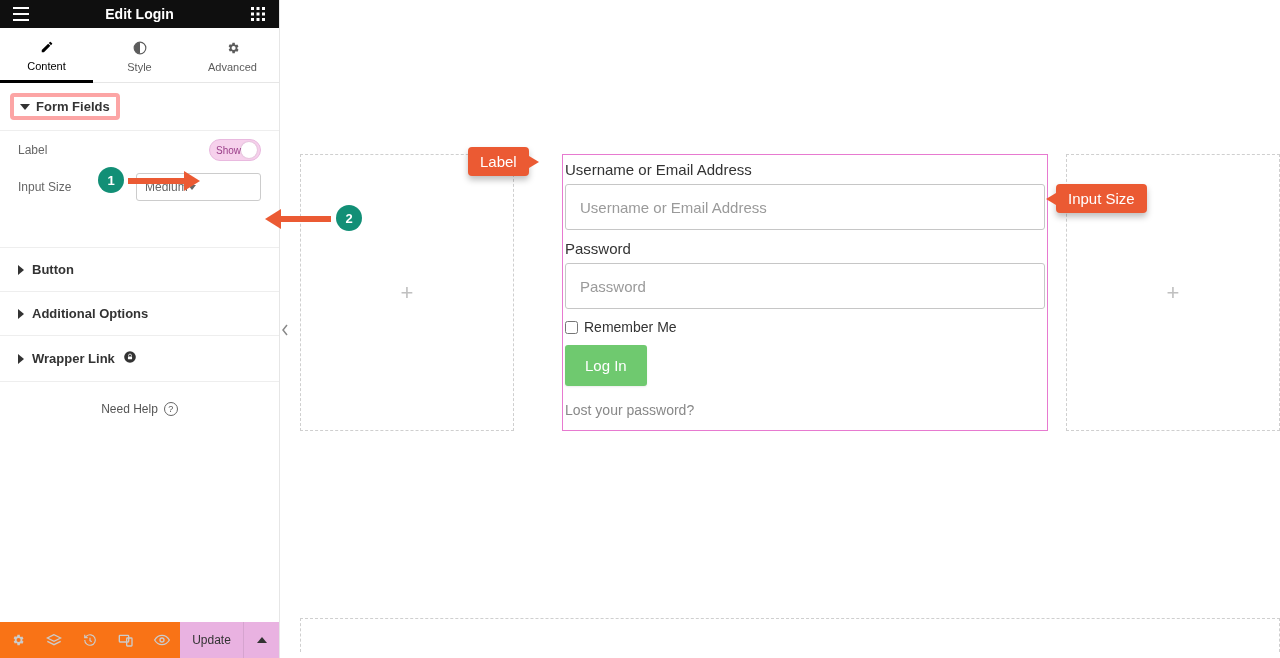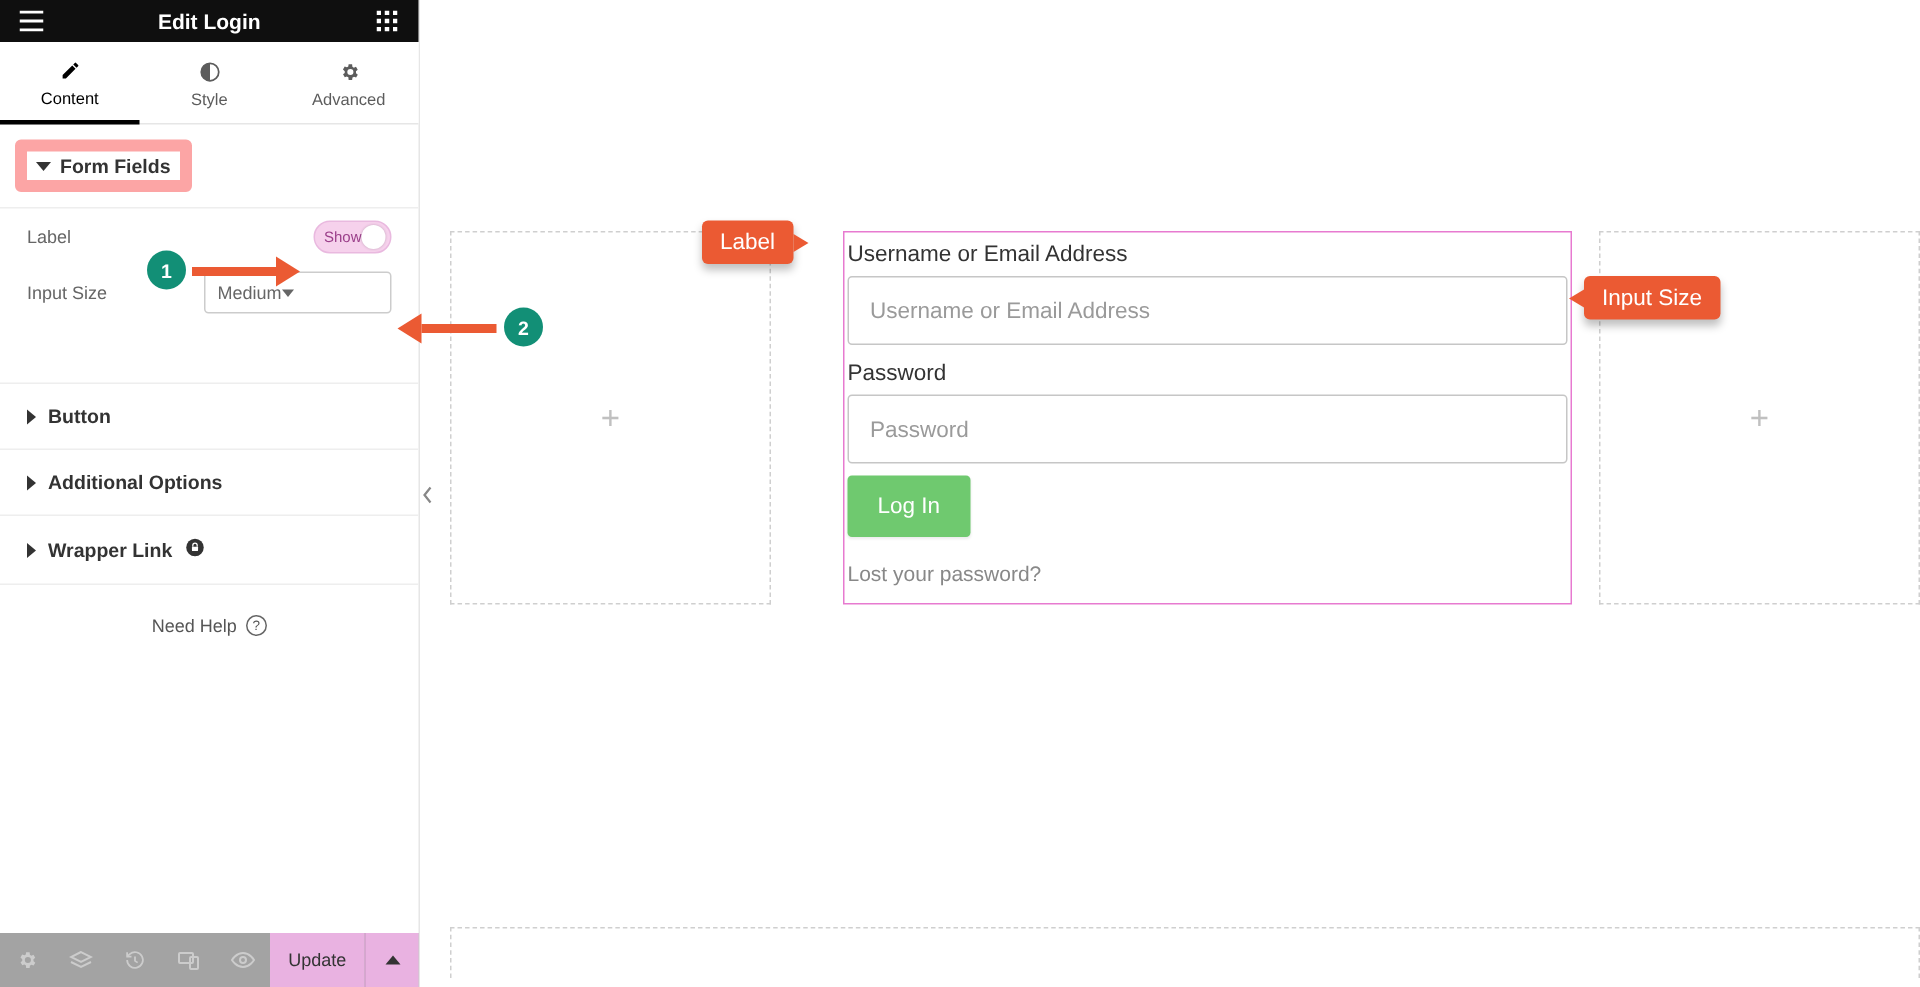--- a/index.html
+++ b/index.html
@@ -15,40 +15,40 @@
 
   .tabs { display: flex; background: #fff; border-bottom: 1px solid #e6e6e6; }
   .tab { flex: 1; display: flex; flex-direction: column; align-items: center; justify-content: center; padding: 10px 0 8px; cursor: pointer; color: #5c5c5c; font-size: 11px; gap: 4px; }
   .tab .tab-icon { width: 18px; height: 18px; display:flex; align-items:center; justify-content:center;}
   .tab.active { color: #000; border-bottom: 3px solid #000; margin-bottom:-1px;}
 
   .panel-body { flex: 1; overflow: auto; }
   .caret { width:0; height:0; border-left:5px solid transparent; border-right:5px solid transparent; border-top:6px solid #333; }
   .caret.right { border-top:5px solid transparent; border-bottom:5px solid transparent; border-left:6px solid #333; border-right:none;}
 
-  .highlight-box { border: 8px solid #fca5a5; border-radius: 4px; padding: 2px 6px; display:inline-flex; align-items:center; gap:6px;}
+  .highlight-box { border: 4px solid #fca5a5; border-radius: 4px; padding: 2px 6px; display:inline-flex; align-items:center; gap:6px;}
   .section-header-wrap { padding: 10px 10px; border-bottom: 1px solid #eee; }
 
   .section-content { padding: 8px 18px 16px; display: flex; flex-direction: column; gap: 12px; }
 
   .control-row { display: flex; align-items: center; justify-content: space-between; font-size: 12px; color: #666; }
 
   .toggle { width: 52px; height: 22px; background: #f6d1ec; border: 1px solid #e9b9df; border-radius: 12px; position: relative; display: flex; align-items: center; cursor:pointer;}
   .toggle .toggle-label { font-size: 10px; color: #9b3f8a; padding-left: 6px; }
   .toggle .knob { width: 16px; height: 16px; background: #fff; border-radius: 50%; position: absolute; right: 3px; top: 2px; box-shadow: 0 0 2px rgba(0,0,0,.2);}
 
   .select { width: 125px; height: 28px; border: 1px solid #ccc; border-radius: 3px; background: #fff; display:flex; align-items:center; padding: 0 8px; font-size: 12px; cursor:pointer;}
   .select .chev { width:0;height:0;border-left:4px solid transparent;border-right:4px solid transparent;border-top:5px solid #666;}
 
   .simple-section { border-top: 1px solid #eee; border-bottom: 1px solid #eee; padding: 14px 18px; font-weight: bold; font-size: 13px; display:flex; align-items:center; gap:8px; cursor:pointer;}
 
   .need-help { text-align: center; padding: 20px; font-size: 12px; color: #555; display:flex; align-items:center; justify-content:center; gap:6px;}
   .help-icon { width:14px;height:14px;border:1.5px solid #666;border-radius:50%; display:inline-flex;align-items:center;justify-content:center;font-size:9px;}
 
-  .panel-footer { height: 36px; background: #a3a3a3; display: flex; align-items: center; }
+  .panel-footer { height: 36px; background: #f97316; display: flex; align-items: center; }
   .footer-icons { display:flex; }
   .footer-icon { width: 36px; height: 36px; display:flex; align-items:center; justify-content:center; color:#ccc; cursor:pointer;}
   .update-btn { flex:1; background: #e9b2e1; height:100%; display:flex; align-items:center; justify-content:center; font-size:12px; color:#333; cursor:pointer; position:relative;}
   .update-caret-box { width:36px; height:36px; display:flex; align-items:center; justify-content:center; background:#e9b2e1; border-left:1px solid rgba(0,0,0,0.08); cursor:pointer;}
   .update-caret { width:0;height:0;border-left:5px solid transparent;border-right:5px solid transparent;border-bottom:6px solid #333;}
 
   .midline-handle { position:absolute; left:279px; top: 322px; width:12px; height:16px; display:flex; align-items:center; justify-content:center; color:#888; font-size:12px; cursor:pointer; z-index:5;}
   .midline-handle::before{content:"";}
 
   
@@ -266,20 +266,24 @@
       <div class="col-empty small">
         <span class="plus">+</span>
       </div>
 
       <div class="login-widget">
         <div class="login-inner">
           <div class="field-label">Username or Email Address</div>
           <input class="text-input" type="text" placeholder="Username or Email Address" style="">
           <div class="field-label">Password</div>
           <input class="text-input" type="password" placeholder="Password" style="">
+          <div class="remember-row">
+            <input type="checkbox" style="">
+            <span>Remember Me</span>
+          </div>
           <button class="login-btn"><span>Log In</span></button>
           <a href="#" class="lost-link"><span>Lost your password?</span></a>
         </div>
       </div>
 
       <div class="col-empty">
         <span class="plus">+</span>
       </div>
     </div>
 

